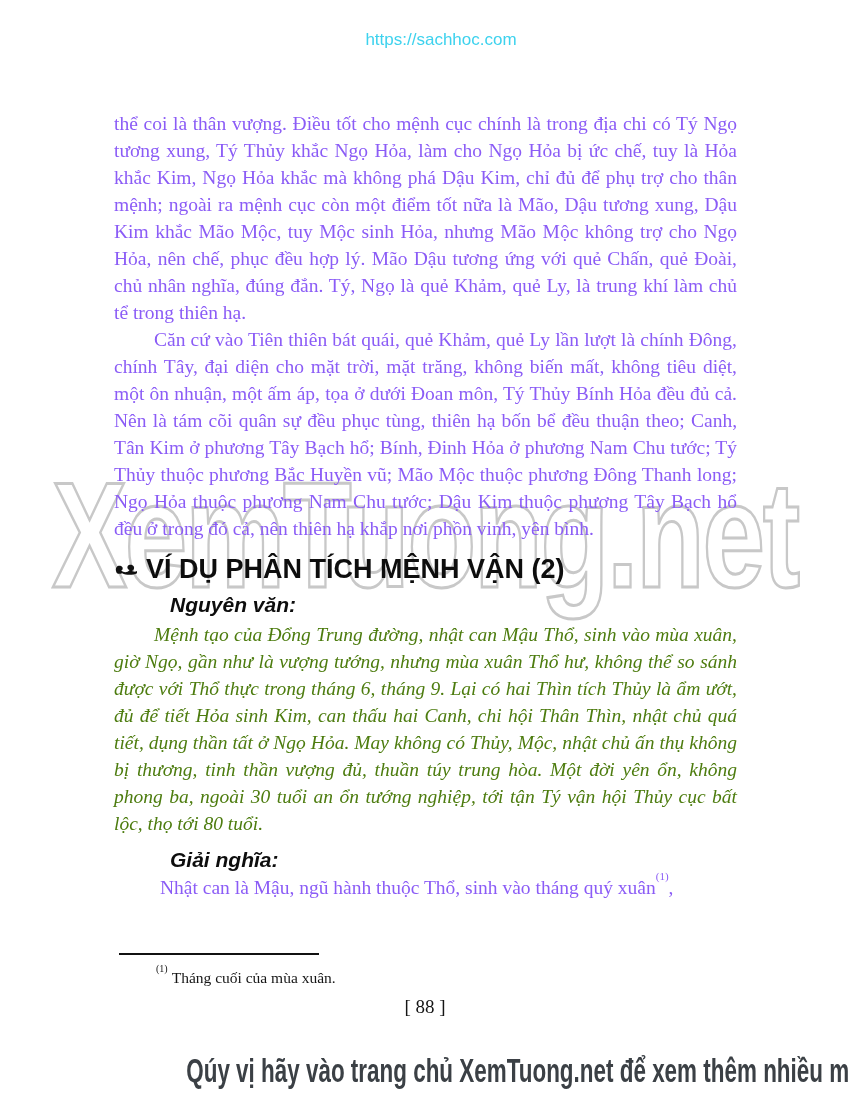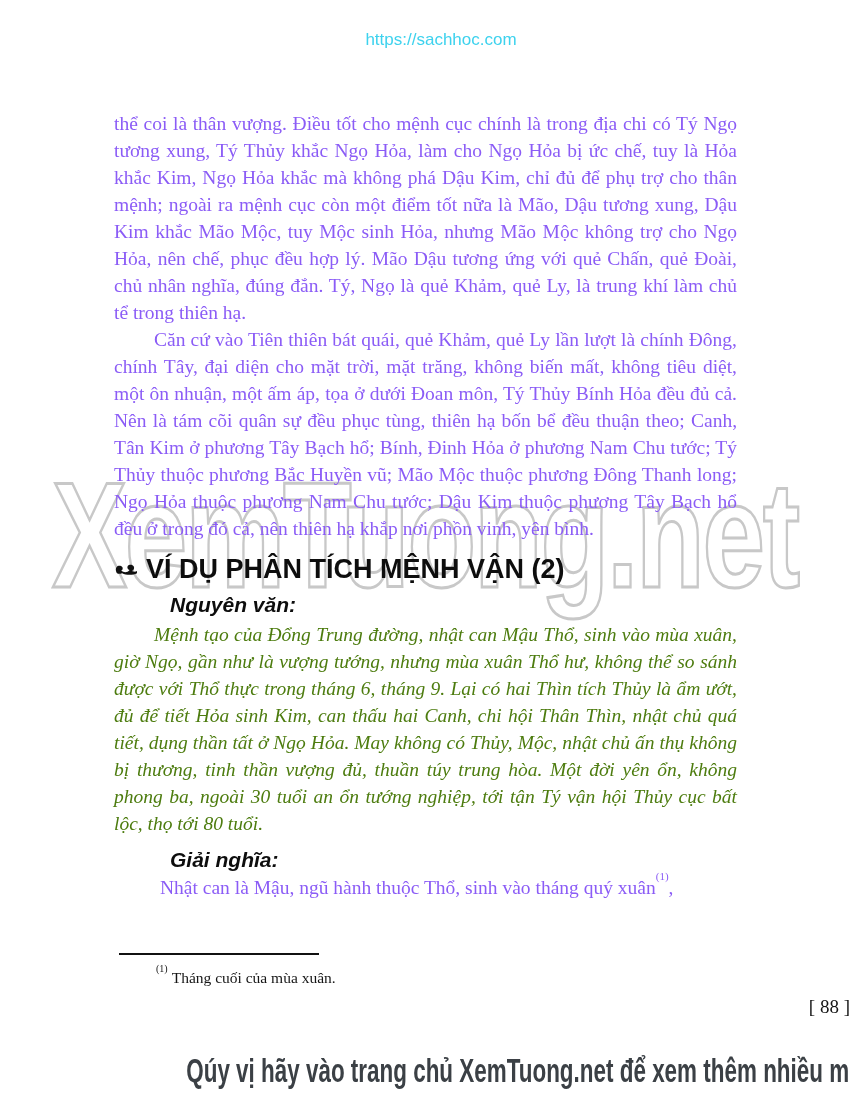--- a/index.html
+++ b/index.html
@@ -50,21 +50,21 @@
   }
   .footnote-block { position:absolute; left:114px; top:953px; z-index:2; }
   .footnote-rule { width:200px; height:2px; background:#111111; margin-left:5px; }
   .footnote-line {
     margin:13px 0 0 42px; font-size:15.5px; color:#151515;
     font-family:"Liberation Serif", serif;
     text-align:center;
   }
   sup.fn-marker { font-size:10px; position:relative; top:-5px; margin-right:4px; }
   .page-number {
-    position:absolute; top:996px; left:0; width:100%; text-align:right;
+    position:absolute; top:996px; left:0; width:100%; text-align:center;
     font-size:19px; color:#151515; z-index:2;
   }
   .footer-bar {
     position:absolute; top:1053px; left:0; width:100%; text-align:center; z-index:3;
   }
   .footer-inner {
     display:inline-block; transform:scaleX(0.68); transform-origin:center;
     white-space:nowrap; font-family:"Liberation Sans", sans-serif;
     font-weight:bold; font-size:33px; line-height:36px; color:#3b4045;
   }

